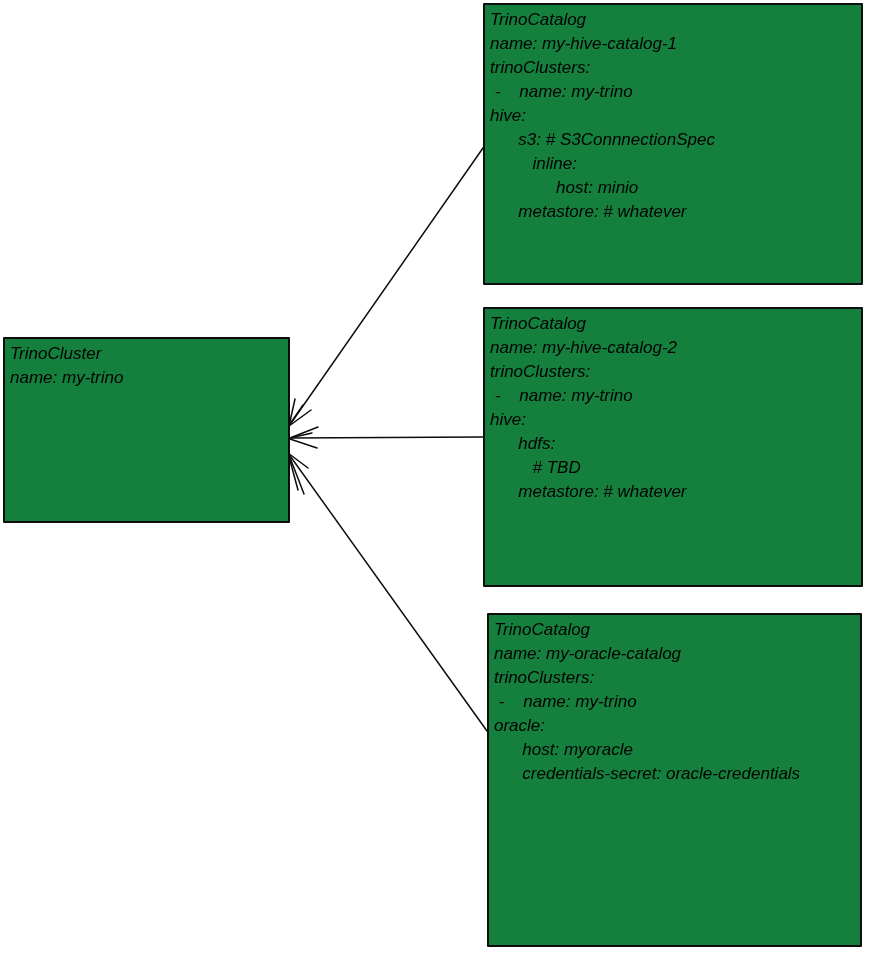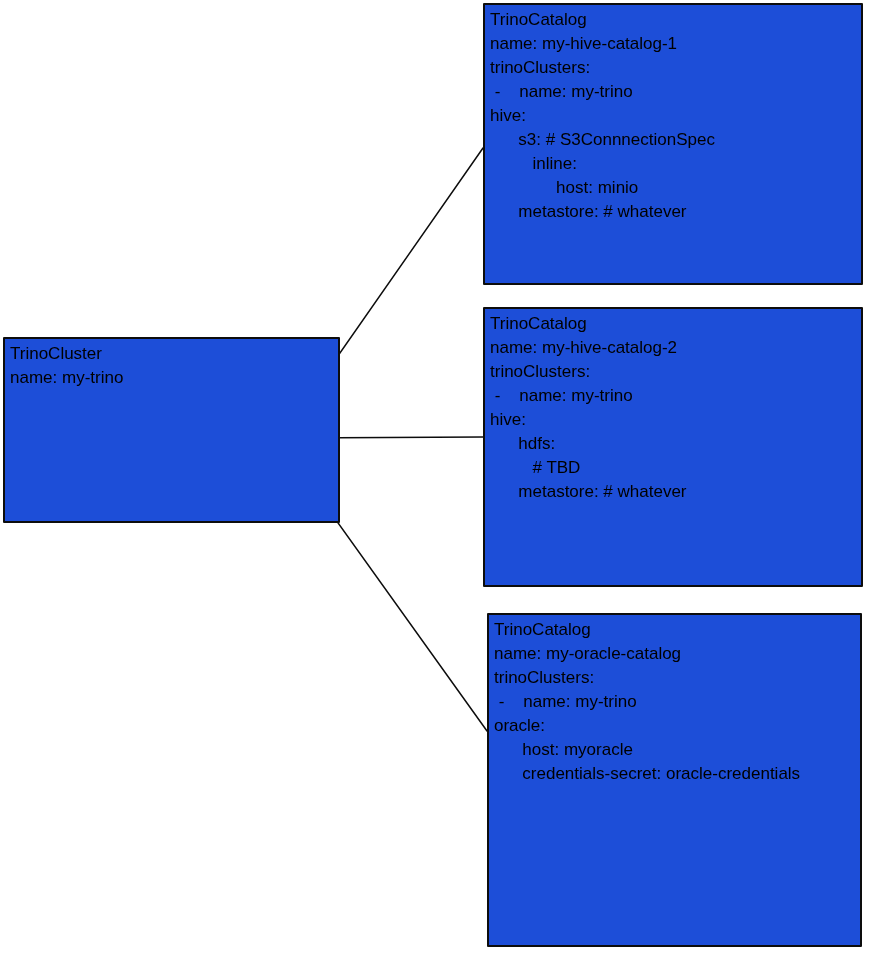--- a/index.html
+++ b/index.html
@@ -22,30 +22,31 @@
     top: 0;
     width: 872px;
     height: 954px;
     pointer-events: none;
   }
   .node {
     position: absolute;
     box-sizing: border-box;
     border: 2px solid #0d0d0d;
     border-radius: 1px;
-    background: #1d4ed8;
+    background: #15803d;
+    font-style: italic;
   }
   .yaml {
     white-space: pre;
     font-size: 17px;
     line-height: 24px;
     padding: 3px 5px;
     color: #000000;
   }
-  .node.cluster  { left: 3px;   top: 337px; width: 337px; height: 186px; }
+  .node.cluster  { left: 3px;   top: 337px; width: 287px; height: 186px; }
   .node.catalog1 { left: 483px; top: 3px;   width: 380px; height: 282px; }
   .node.catalog2 { left: 483px; top: 307px; width: 380px; height: 280px; }
   .node.catalog3 { left: 487px; top: 613px; width: 375px; height: 334px; }
   .node.secret {
     left: 700px; top: 853px; width: 158px; height: 80px;
     display: flex; align-items: center; justify-content: center;
   }
   .node.secret .yaml { text-align: center; padding: 0; }
   .stroke {
     stroke: #0d0d0d;

